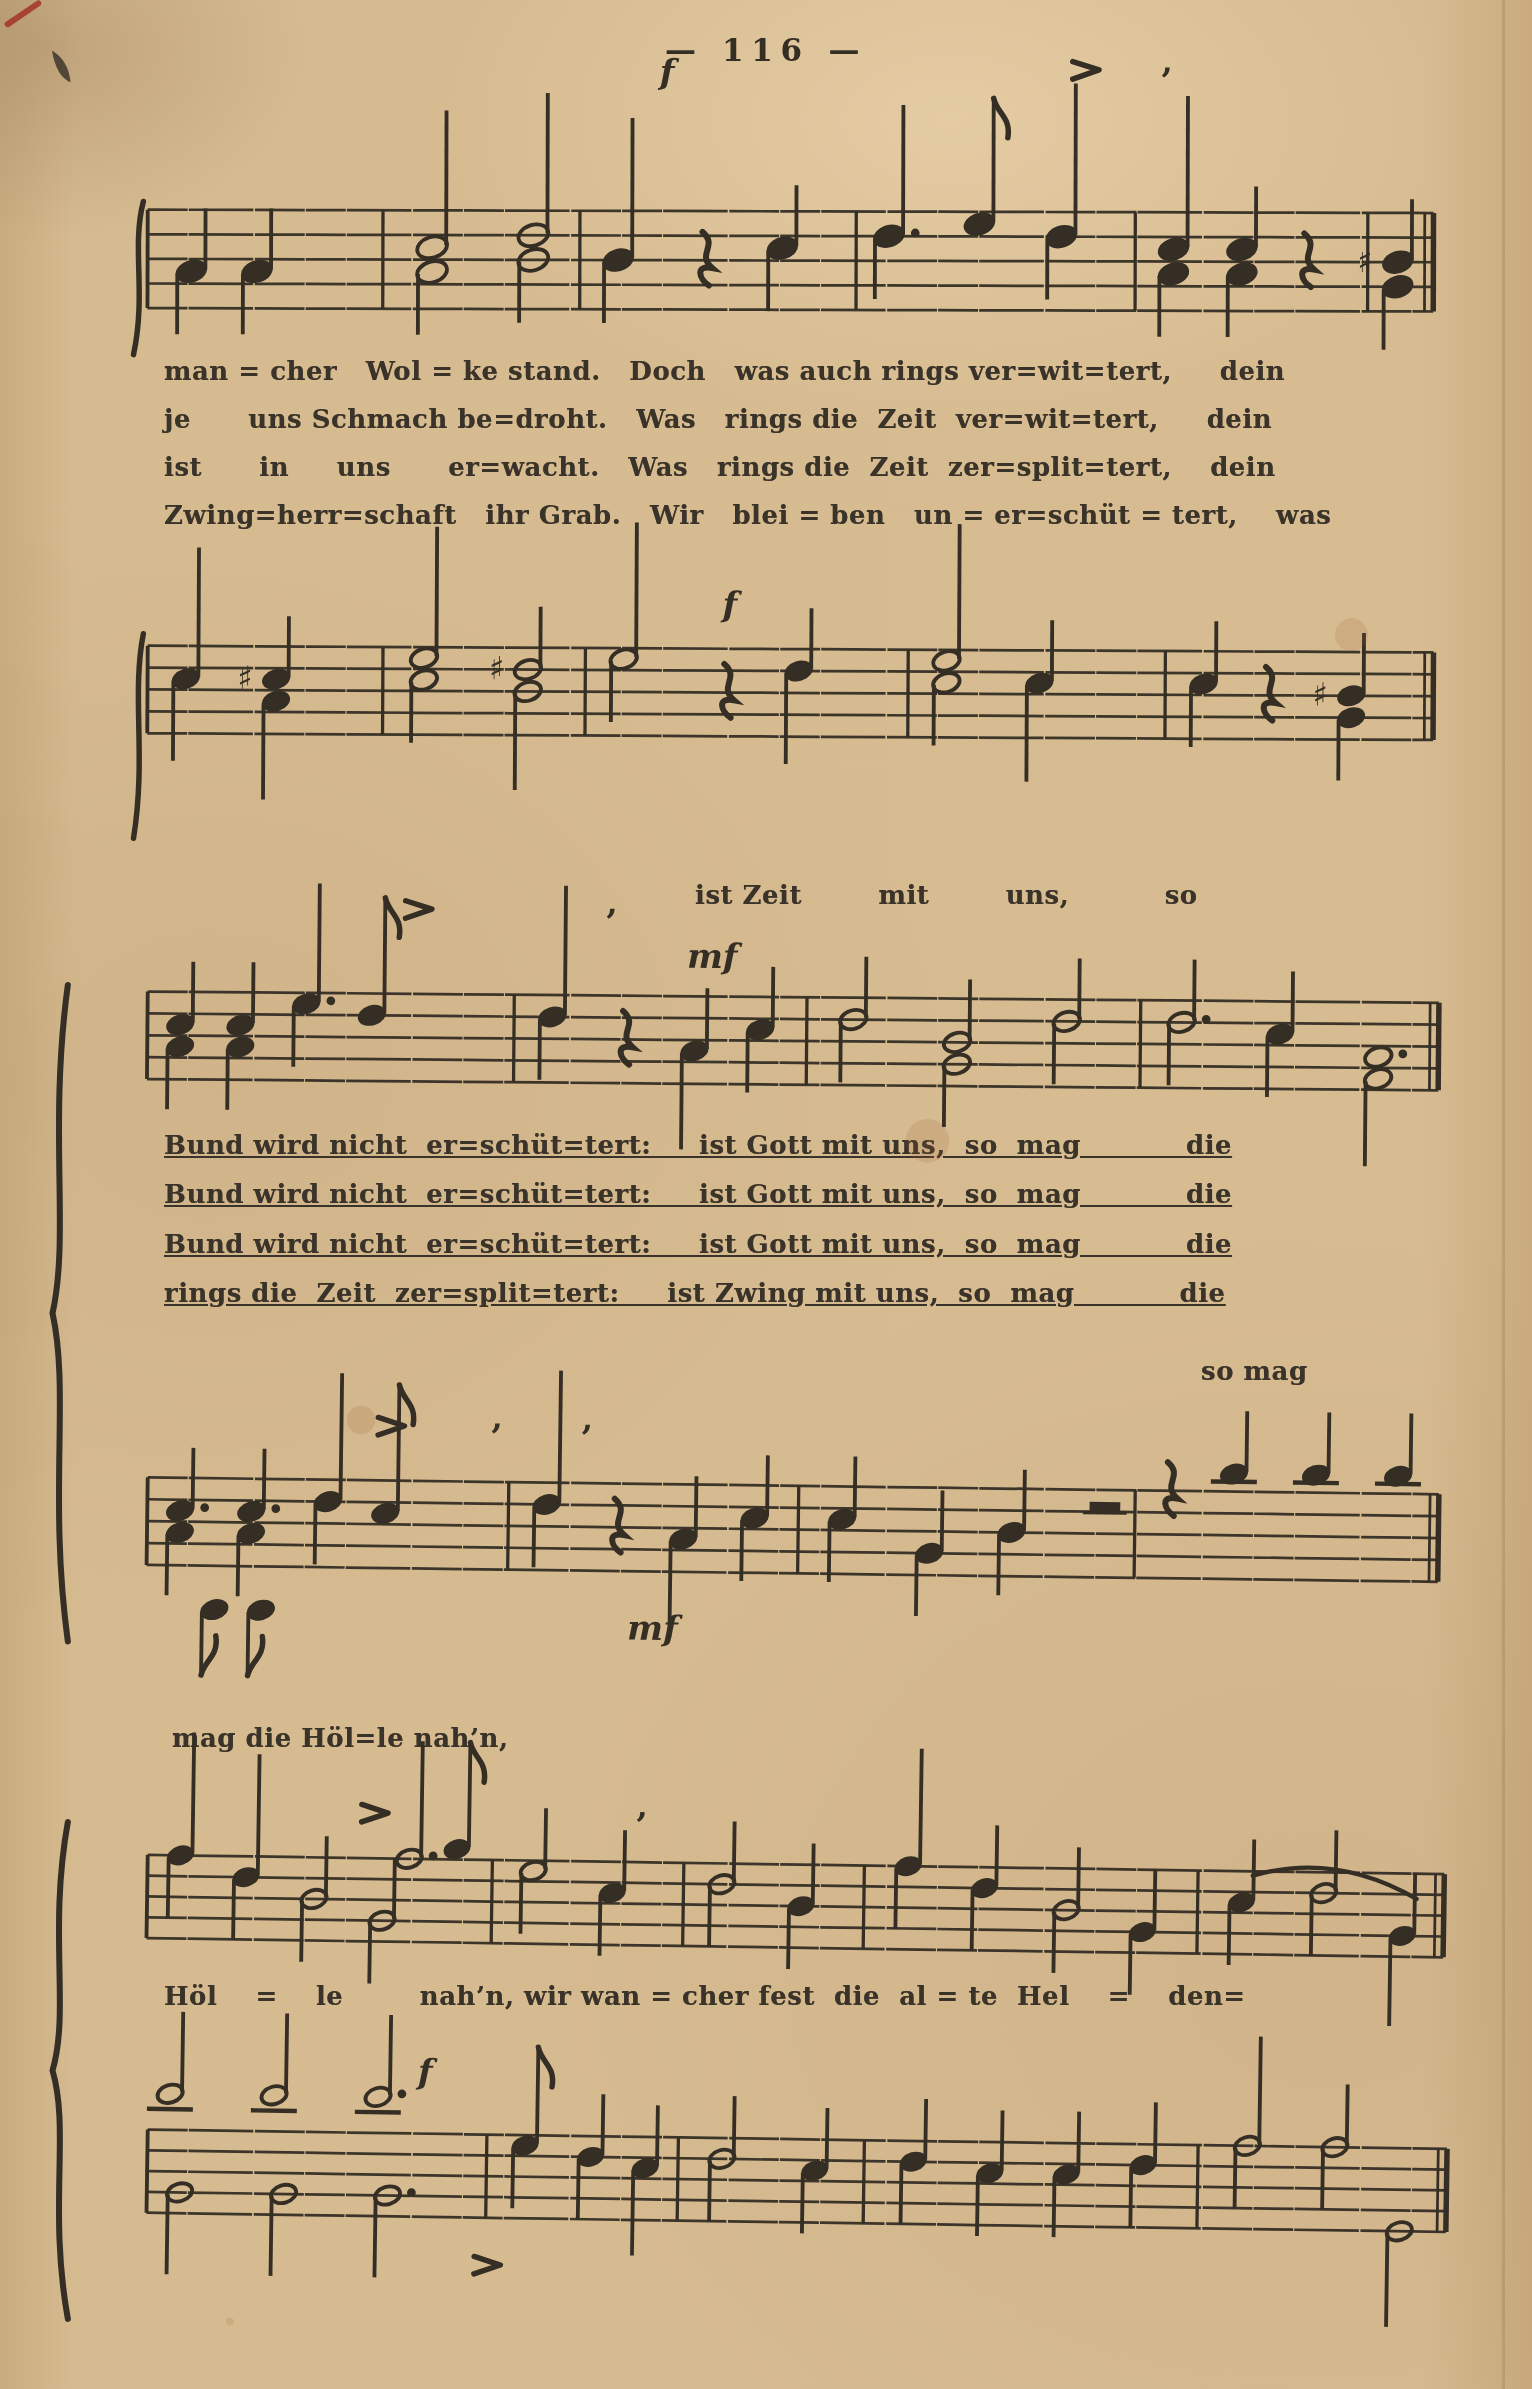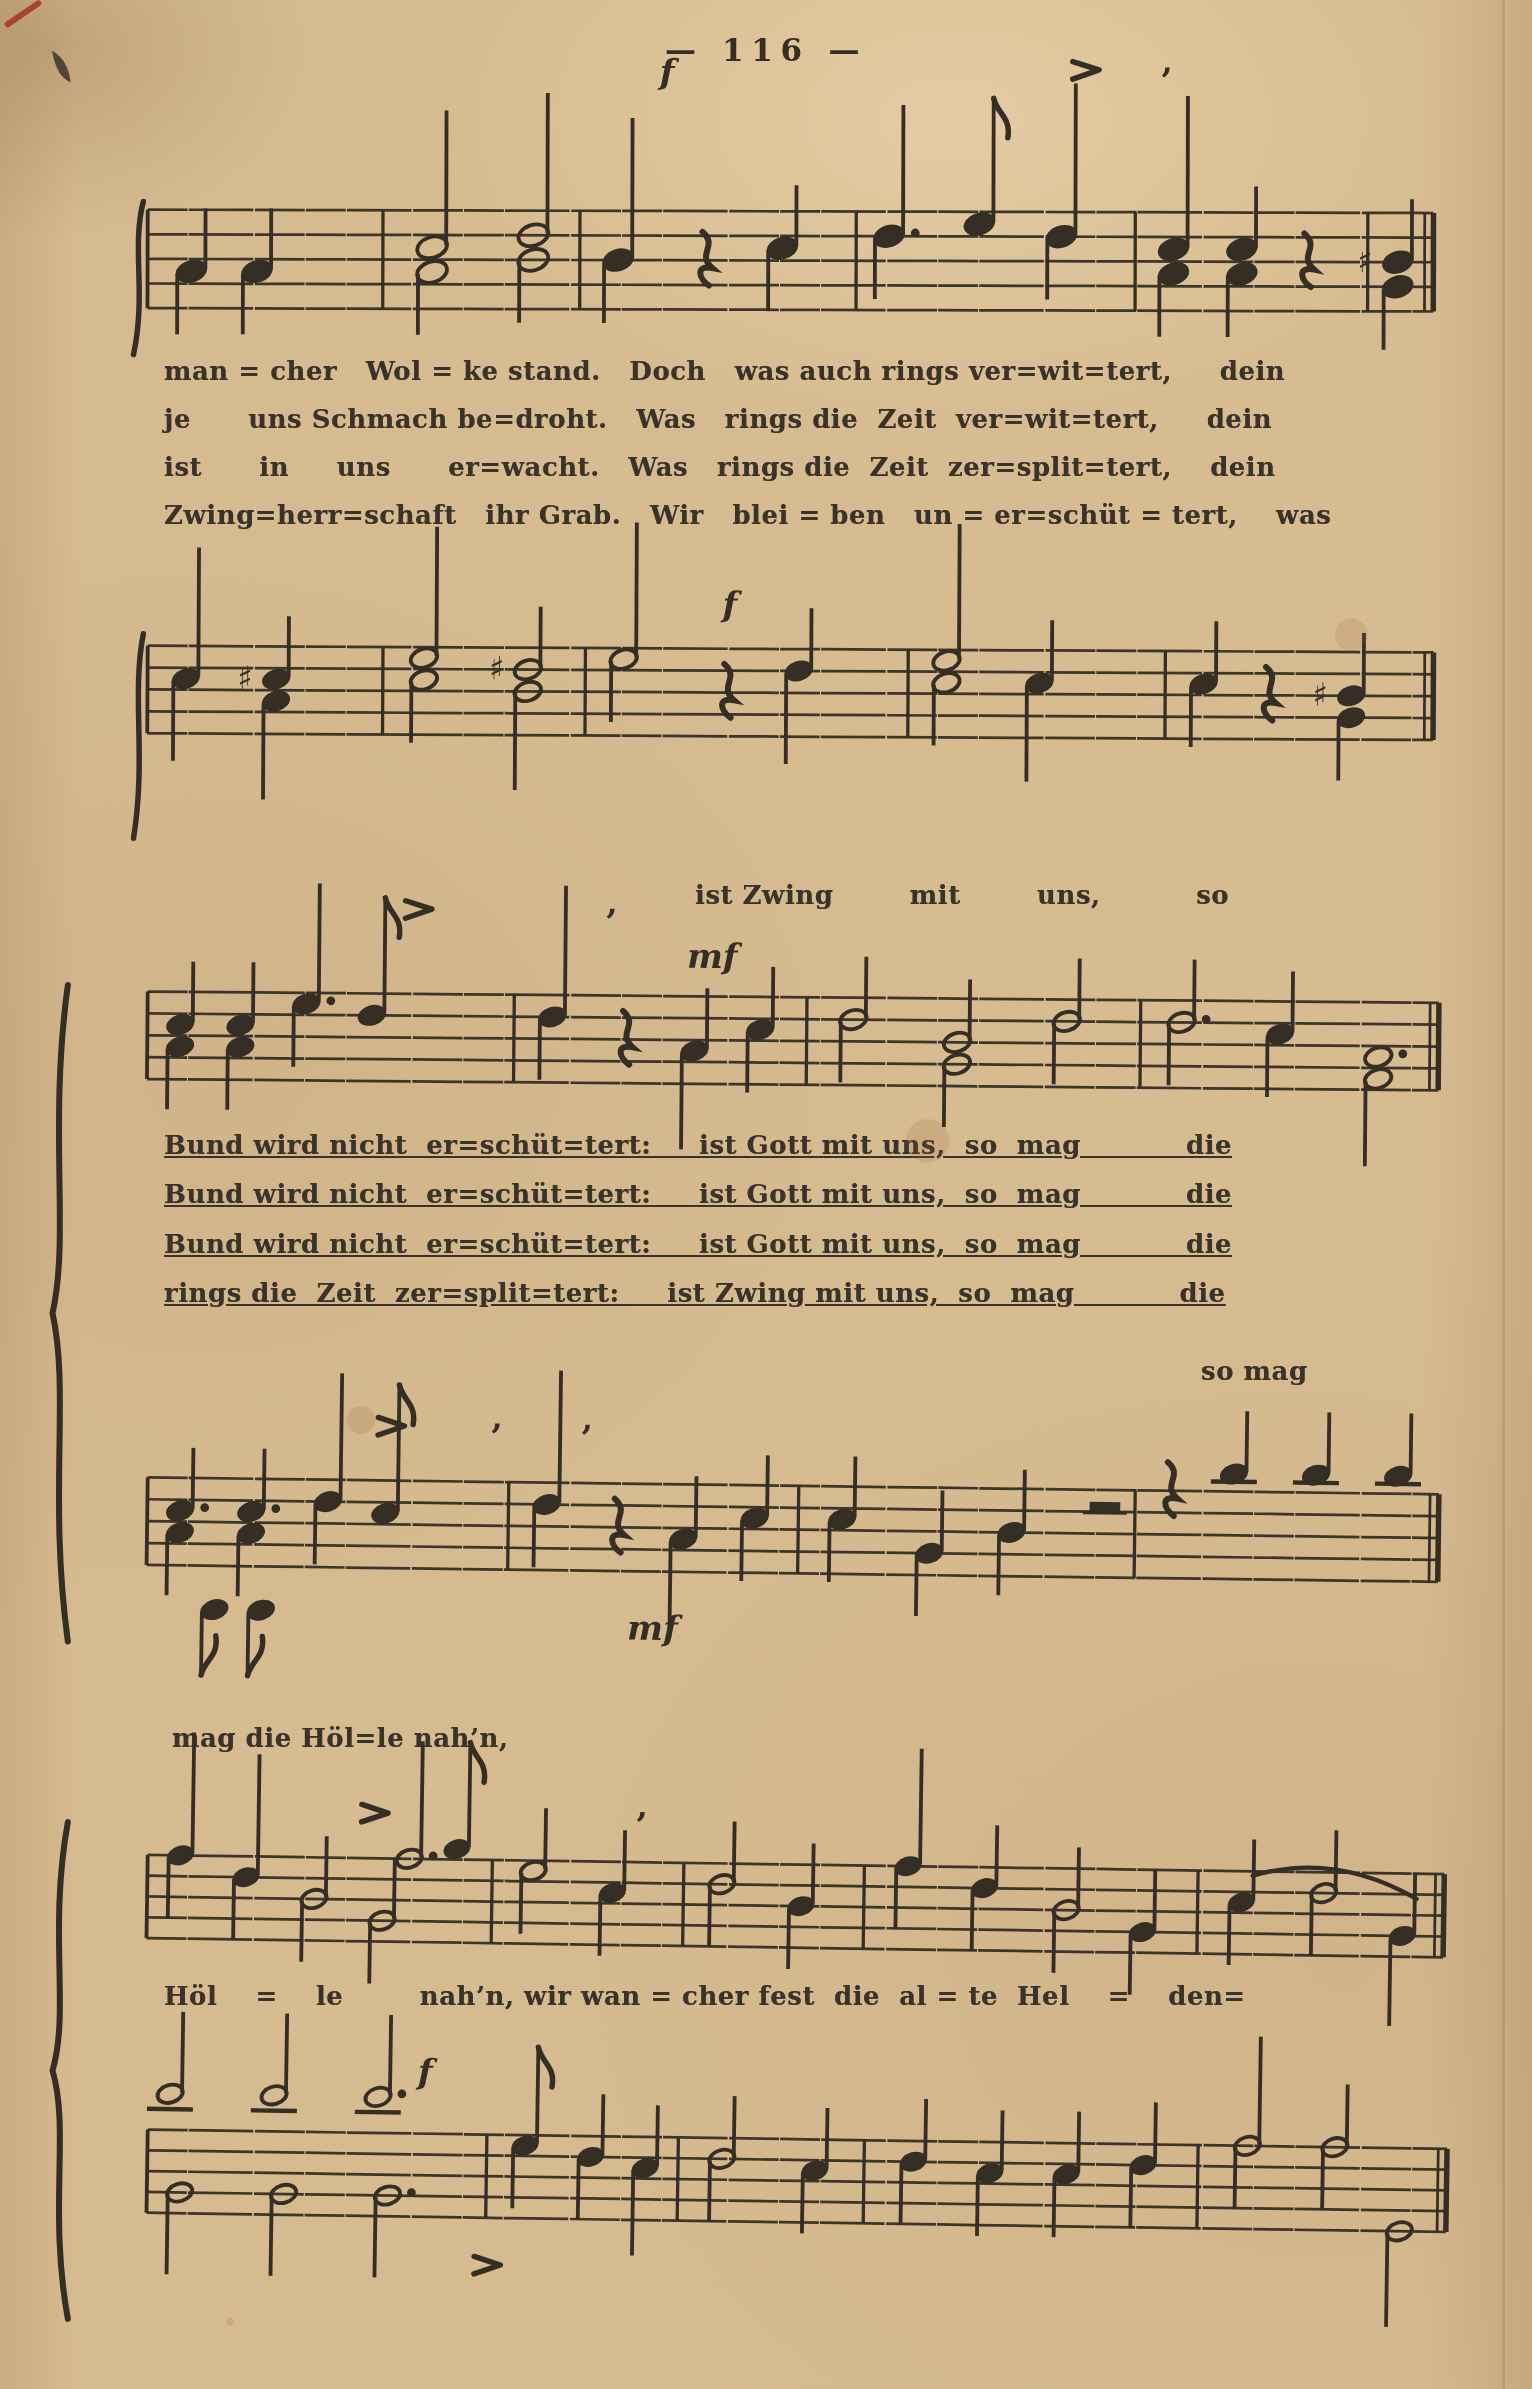--- a/index.html
+++ b/index.html
@@ -33,21 +33,21 @@
 <div class="page">
   <div class="scanline" style="left:1502px"></div>
 
   <div class="pageno">—  116  —</div>
 
   <div class="lyr" style="left:164px;top:404px">je      uns Schmach be=droht.   Was   rings die  Zeit  ver=wit=tert,     dein</div>
   <div class="lyr" style="left:164px;top:356px">man = cher   Wol = ke stand.   Doch   was auch rings ver=wit=tert,     dein</div>
   <div class="lyr" style="left:164px;top:500px">Zwing=herr=schaft   ihr Grab.   Wir   blei = ben   un = er=schüt = tert,    was</div>
   <div class="lyr" style="left:164px;top:452px">ist      in     uns      er=wacht.   Was   rings die  Zeit  zer=split=tert,    dein</div>
 
-  <div class="lyr" style="left:695px;top:880px">ist Zwing        mit        uns,          so</div>
+  <div class="lyr" style="left:695px;top:880px">ist Zeit        mit        uns,          so</div>
 
   <div class="lyr small" style="left:164px;top:1130px">Bund wird nicht  er=schüt=tert:     ist Gott mit uns,  so  mag           die</div>
   <div class="lyr small" style="left:164px;top:1179px">Bund wird nicht  er=schüt=tert:     ist Gott mit uns,  so  mag           die</div>
   <div class="lyr small" style="left:164px;top:1229px">Bund wird nicht  er=schüt=tert:     ist Gott mit uns,  so  mag           die</div>
   <div class="lyr small" style="left:164px;top:1278px">rings die  Zeit  zer=split=tert:     ist Zwing mit uns,  so  mag           die</div>
 
   <div class="lyr" style="left:1201px;top:1356px">so mag</div>
 
   <div class="lyr" style="left:172px;top:1723px">mag die Höl=le nah’n,</div>
   <div class="lyr" style="left:164px;top:1981px">Höl    =    le        nah’n, wir wan = cher fest  die  al = te  Hel    =    den=</div>

